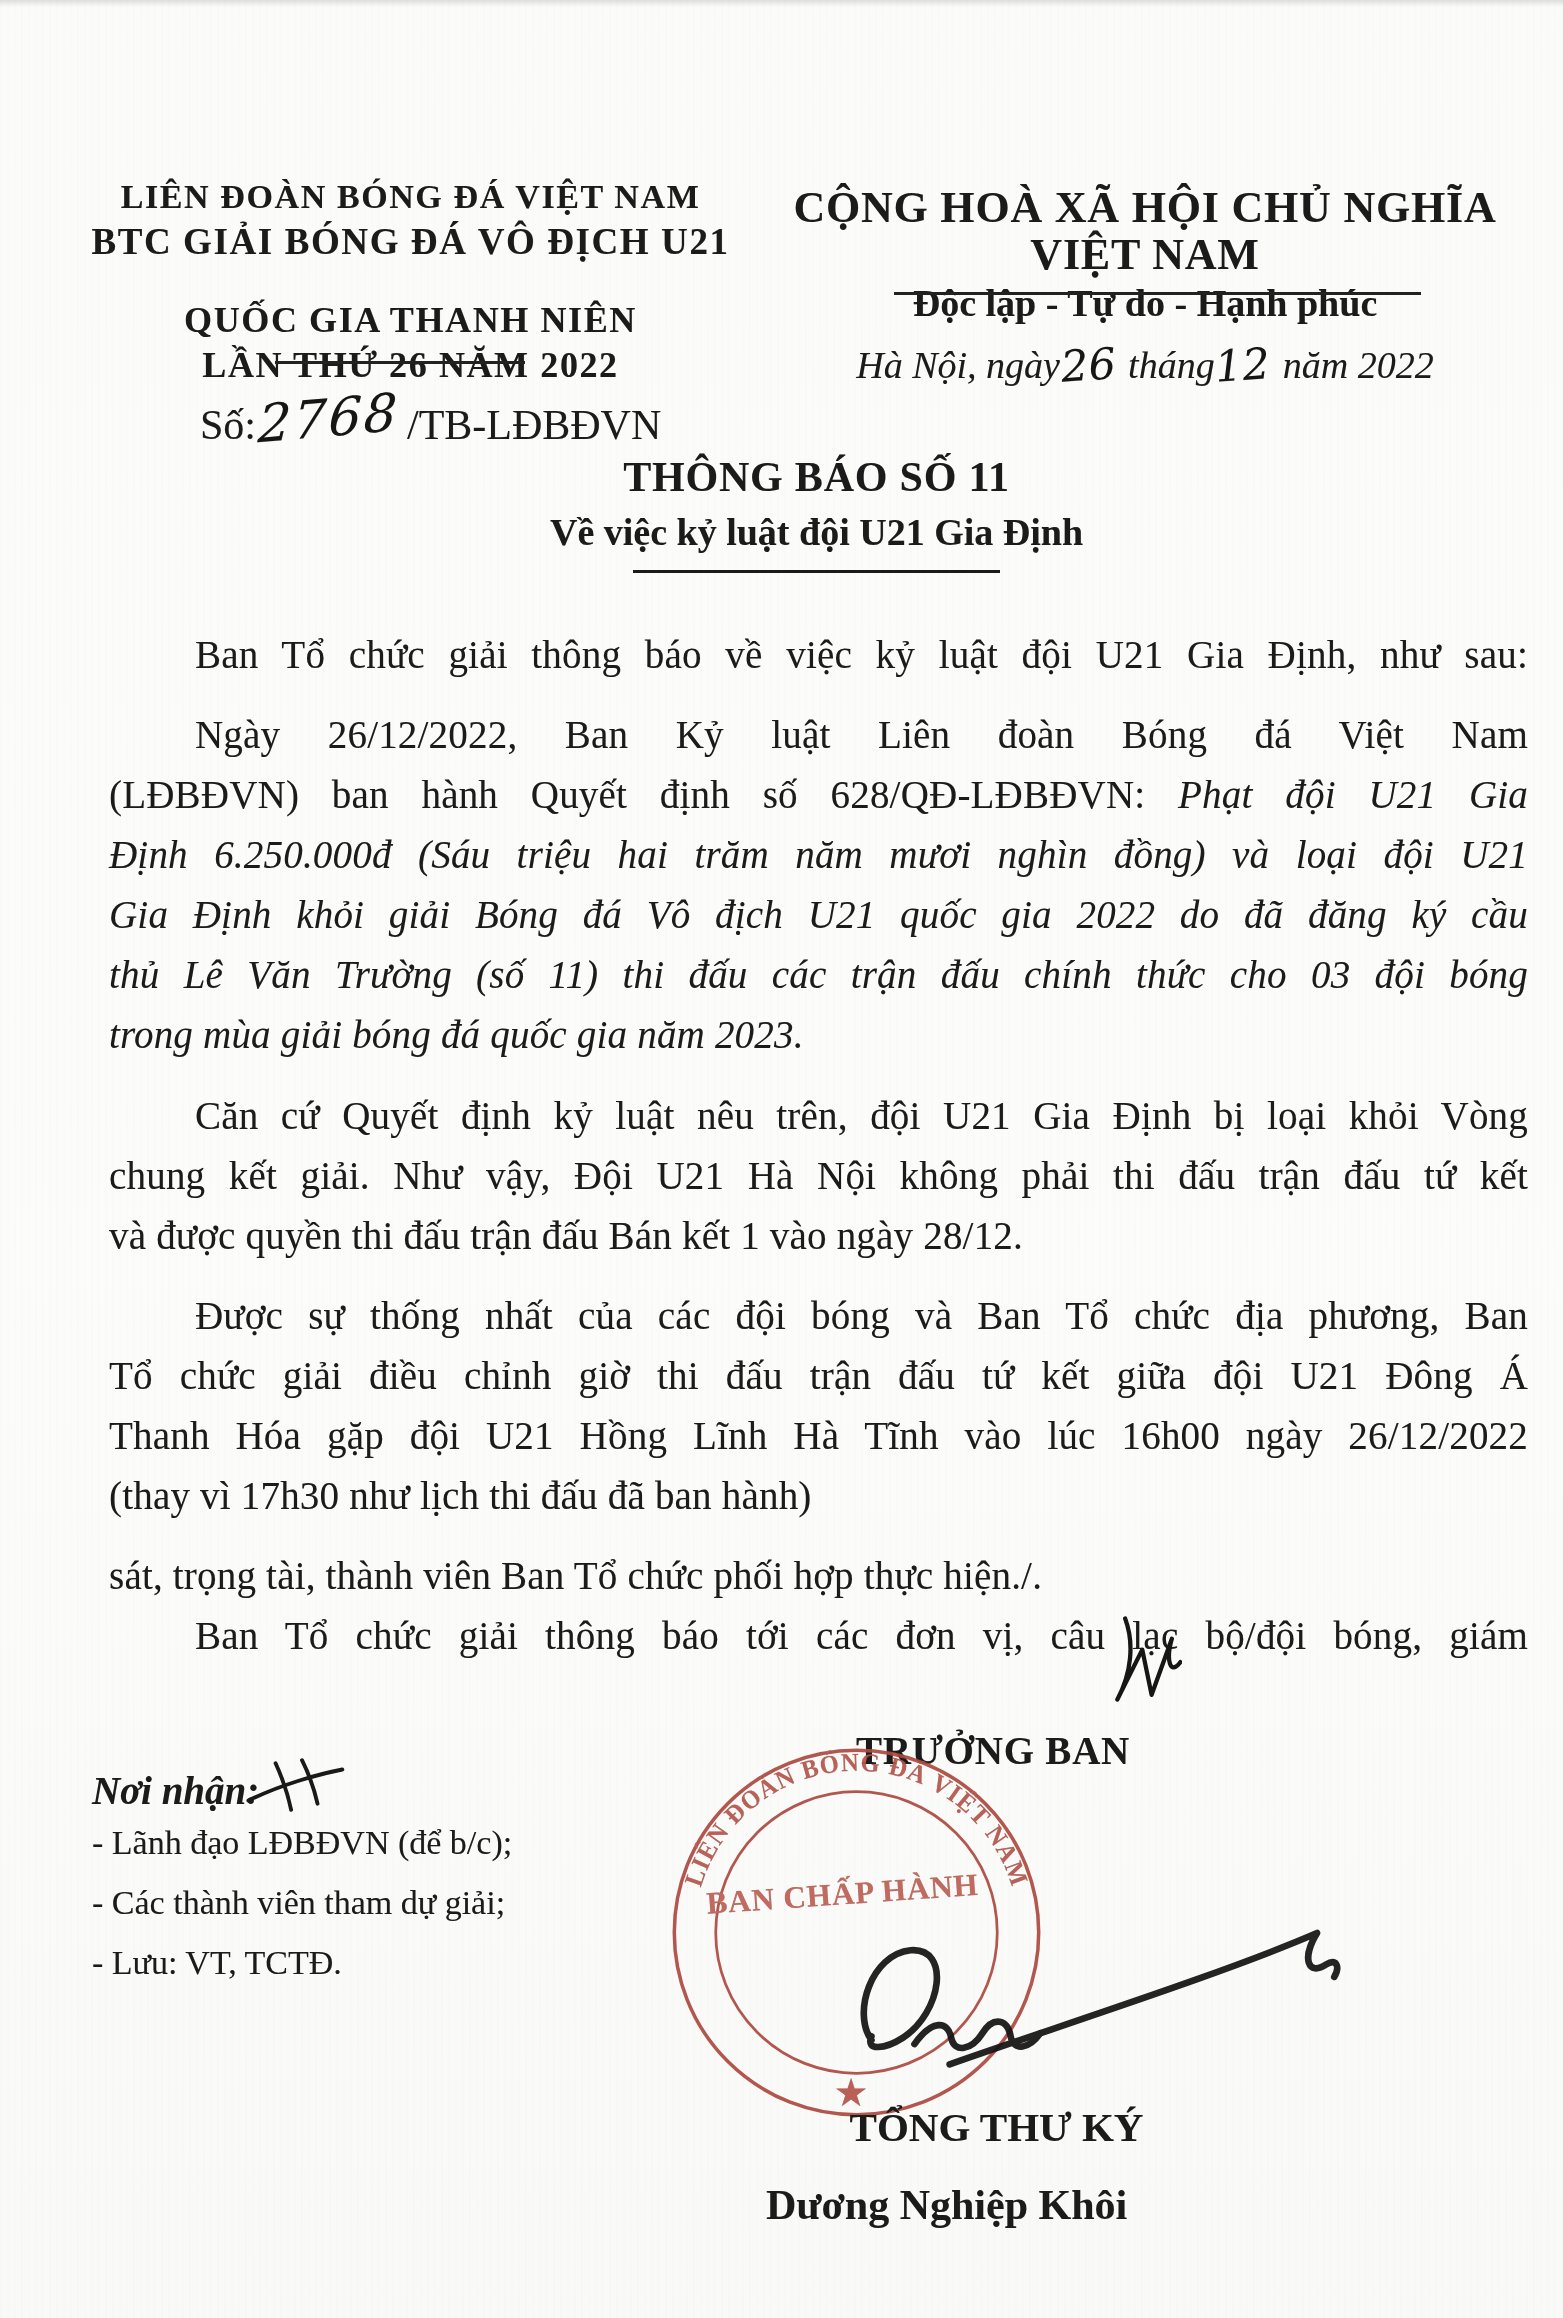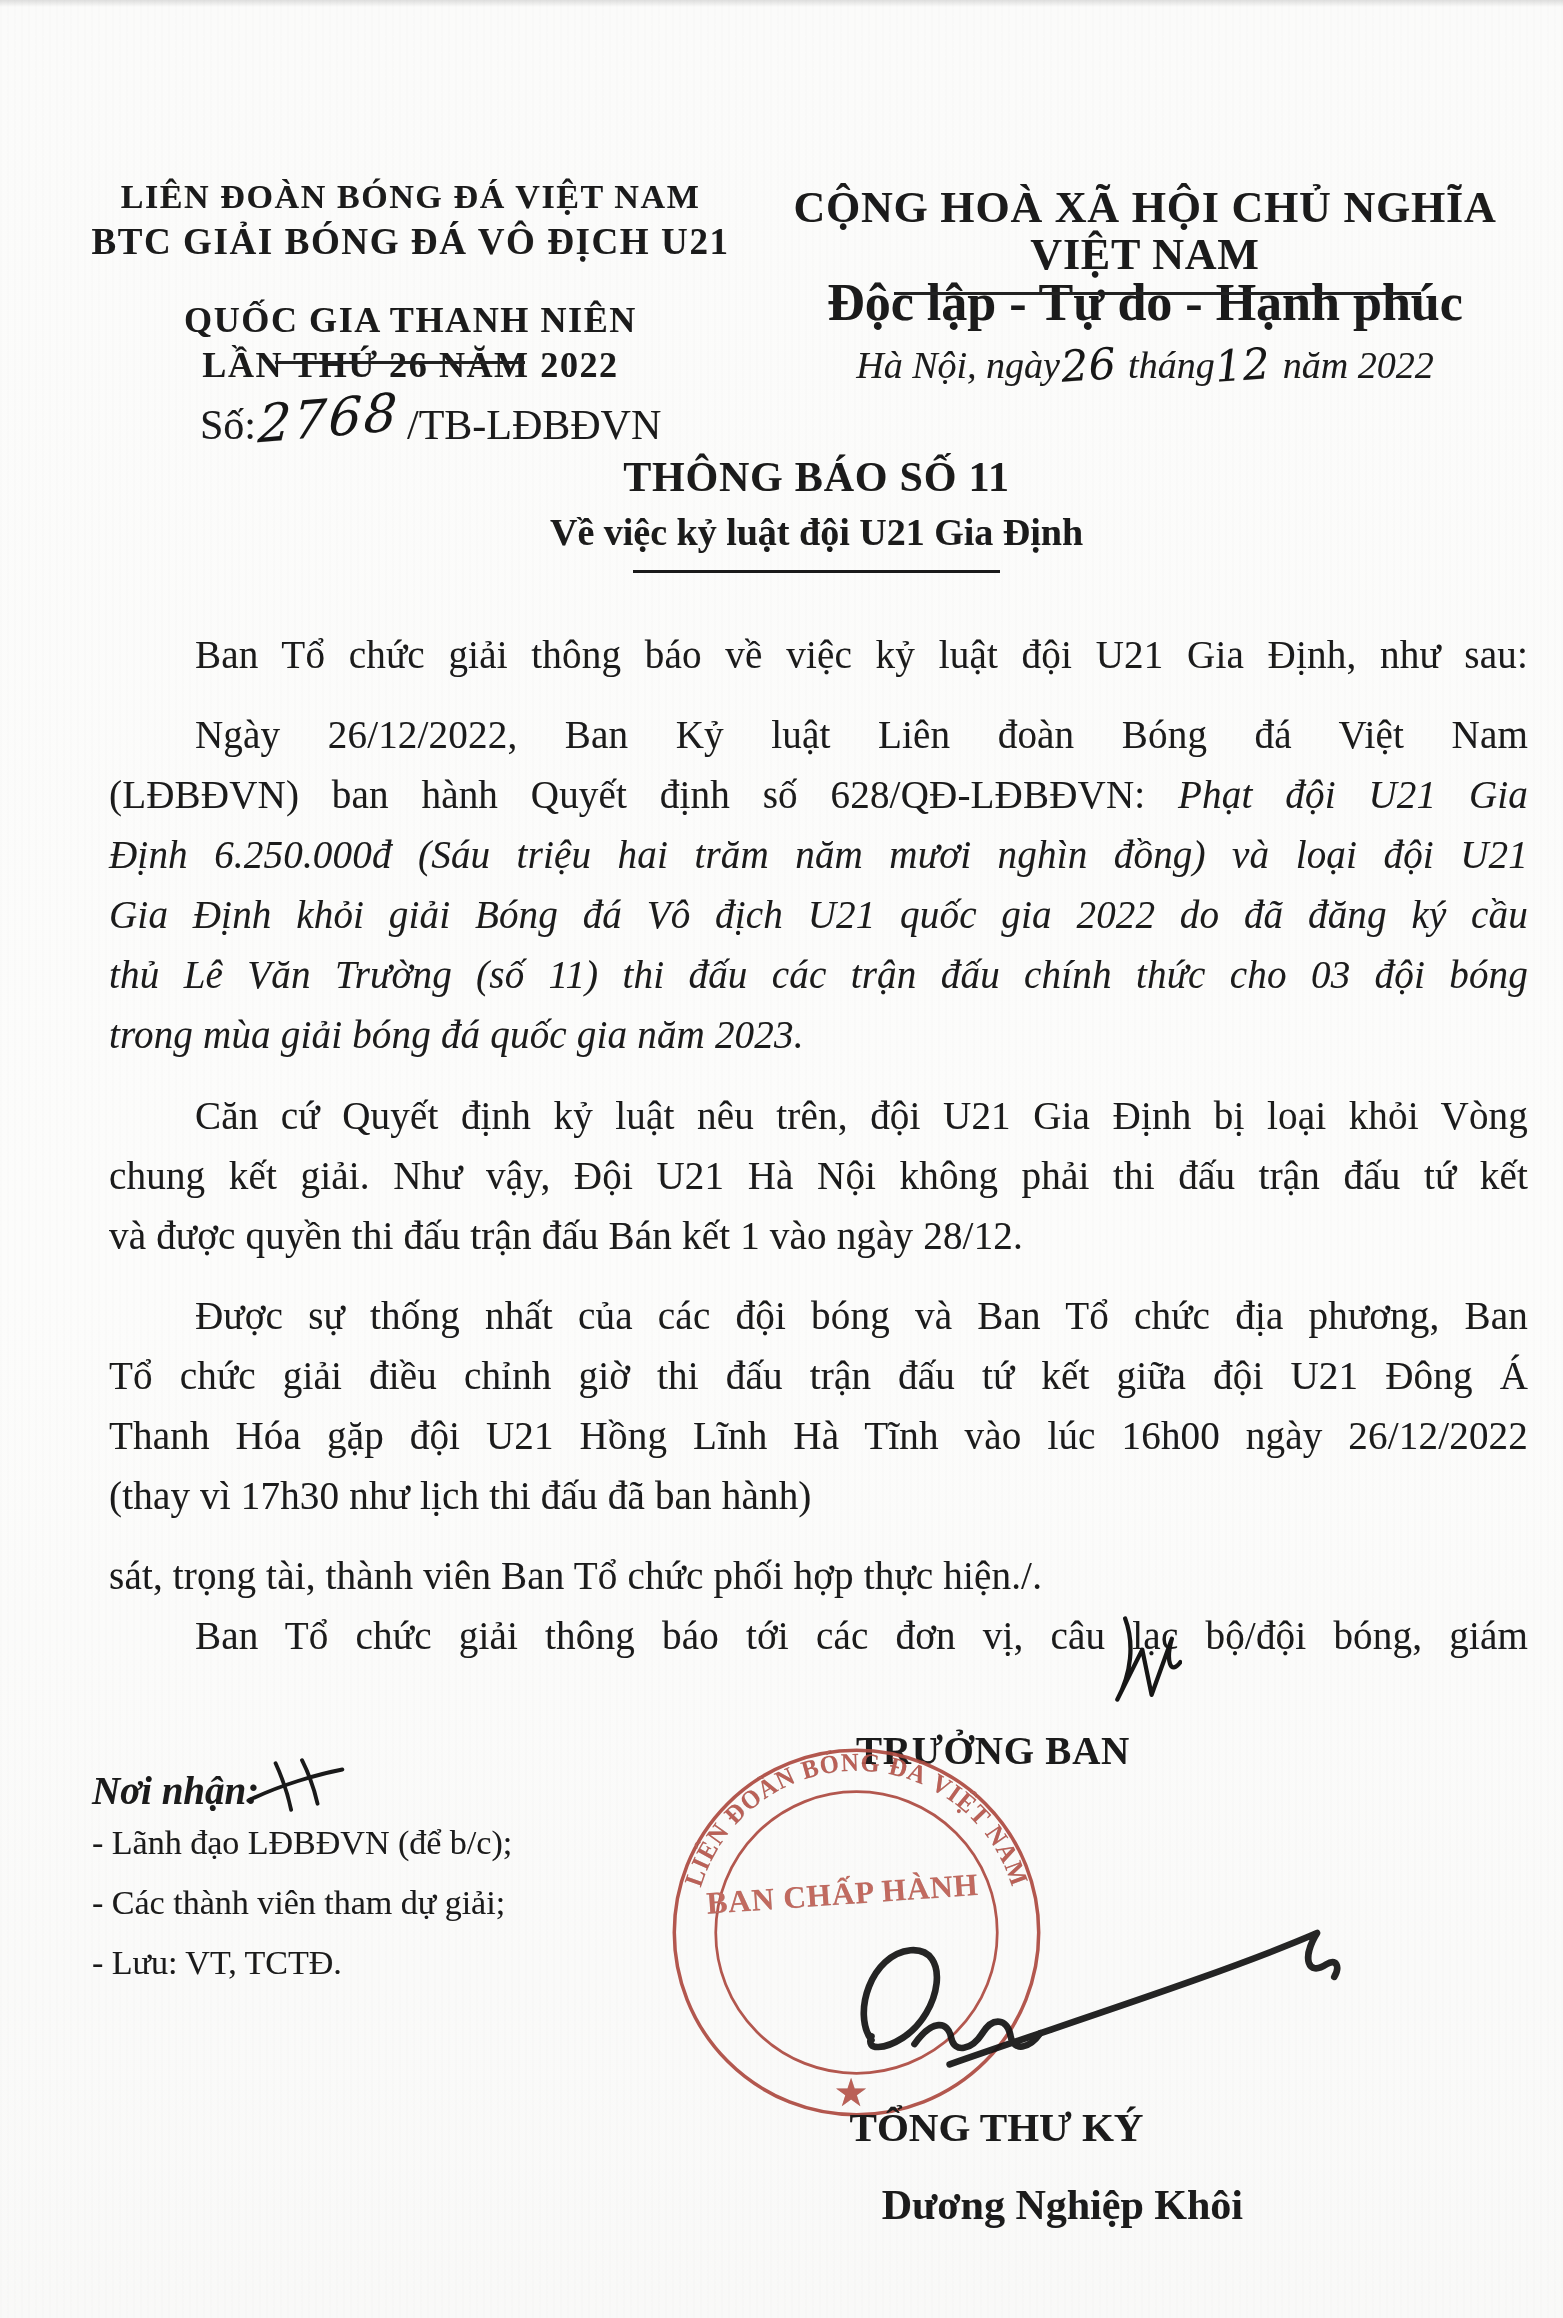--- a/index.html
+++ b/index.html
@@ -38,21 +38,21 @@
   .doc-number .hw-num {
     display: inline-block; font-size: 52px; letter-spacing: 2.3px;
     transform: rotate(-5deg) skewX(-8deg); position: relative; top: -3.1px; margin: 0 7.8px 0 1.6px;
   }
 
   .hdr-right {
     left: 750px; top: 184px; width: 790px;
     text-align: center; font-weight: bold;
   }
   .hdr-right .h1 { font-size: 44px; letter-spacing: 0.8px; line-height: 47px; }
-  .hdr-right .motto { font-size: 52px; line-height: 50px; }
+  .hdr-right .motto { font-size: 38px; line-height: 50px; }
   .hdr-right-underline { left: 894px; top: 292px; width: 527px; height: 3.1px; background: #222; }
 
   .dateline {
     left: 750px; top: 338px; width: 790px; text-align: center;
     font-style: italic; font-size: 38px; white-space: nowrap;
   }
   .dateline .hw-d {
     display: inline-block; font-size: 43px; transform: rotate(-4deg);
     position: relative; top: 2.3px; margin: 0 3.1px 0 0.8px;
   }
@@ -72,21 +72,21 @@
 
   
   .recipients { left: 92px; top: 1768px; width: 594px; }
   .recipients .head { font-size: 39px; font-weight: bold; font-style: italic; }
   .recipients .item { font-size: 34px; line-height: 60px; white-space: nowrap; }
   .recipients .item:first-of-type { margin-top: 11px; }
 
   
   .role-line  { left: 813px; top: 1728px; width: 360px; text-align: center; font-size: 39px; font-weight: bold; letter-spacing: 0.8px; }
   .title-line { left: 813px; top: 2103px; width: 367px; text-align: center; font-size: 41px; font-weight: bold; }
-  .name-line  { left: 766px;  top: 2181px; width: 477px; text-align: right; font-size: 42px; font-weight: bold; }
+  .name-line  { left: 766px;  top: 2181px; width: 477px; text-align: left; font-size: 42px; font-weight: bold; }
 
   svg.stamp { left: 661px; top: 1737px; opacity: 0.92; }
   svg.sig   { left: 848px; top: 1919px; }
   svg.paraph-end { left: 1108px; top: 1612px; }
   svg.paraph-recip { left: 244px; top: 1754px; }
 </style>
 </head>
 <body>
 
 <div class="page">

